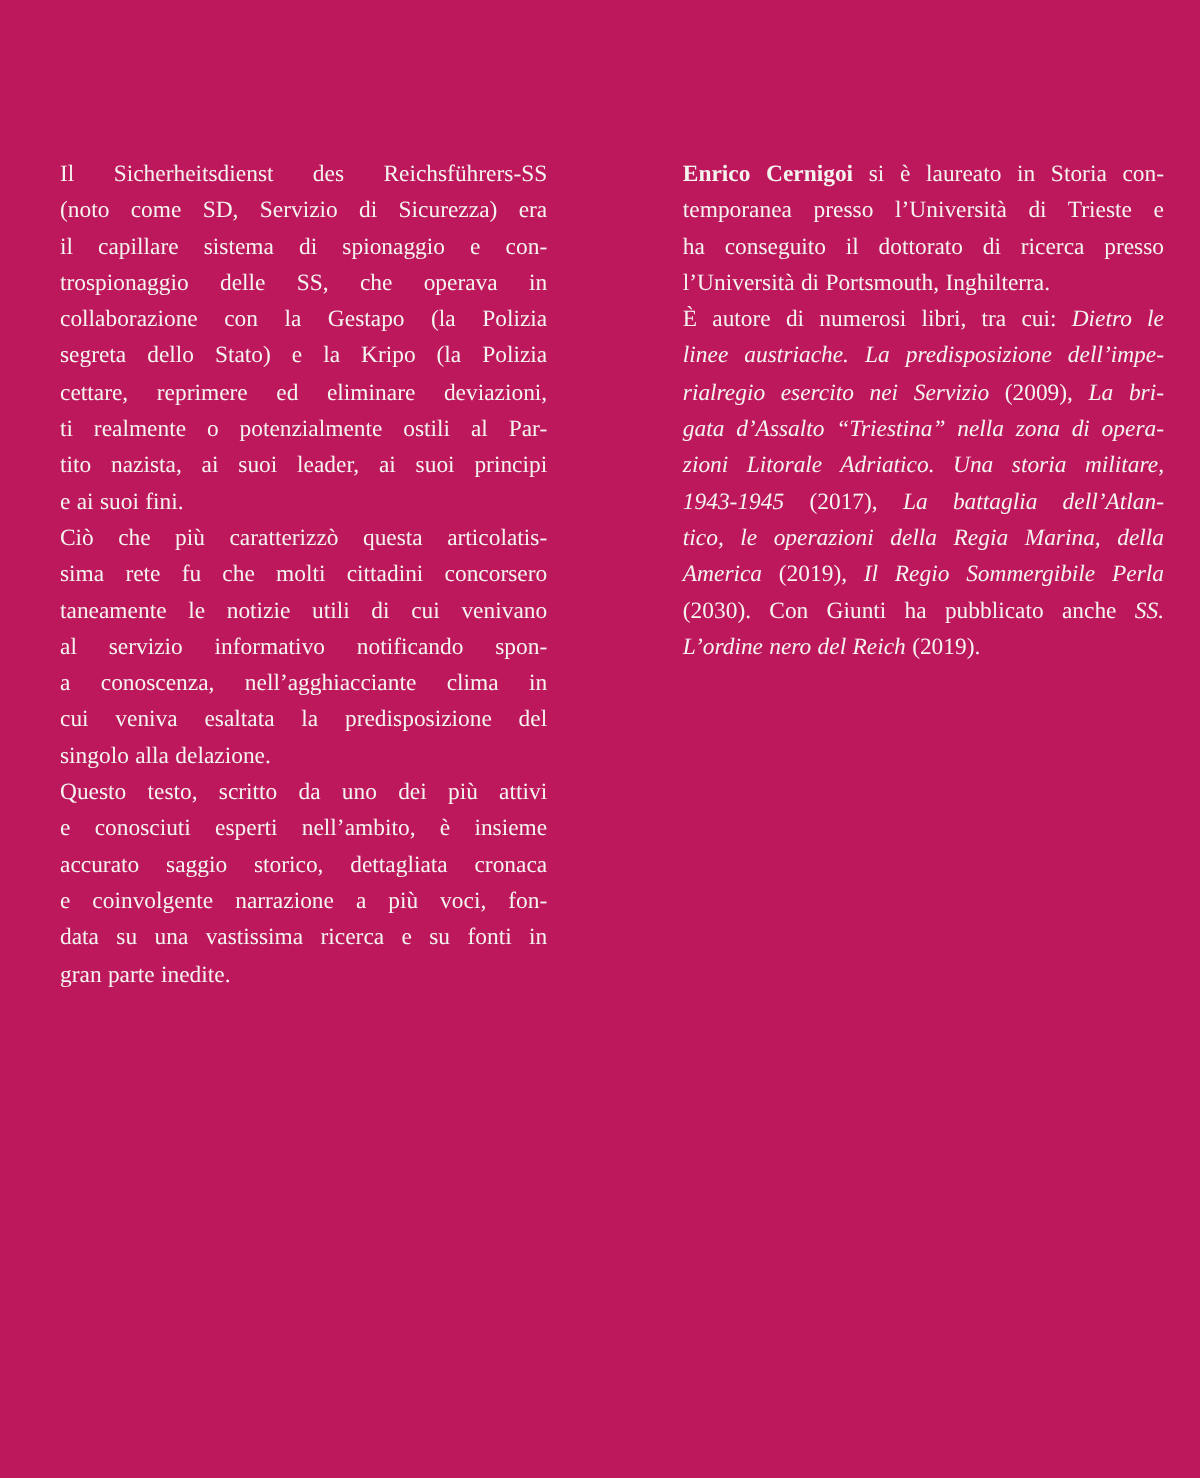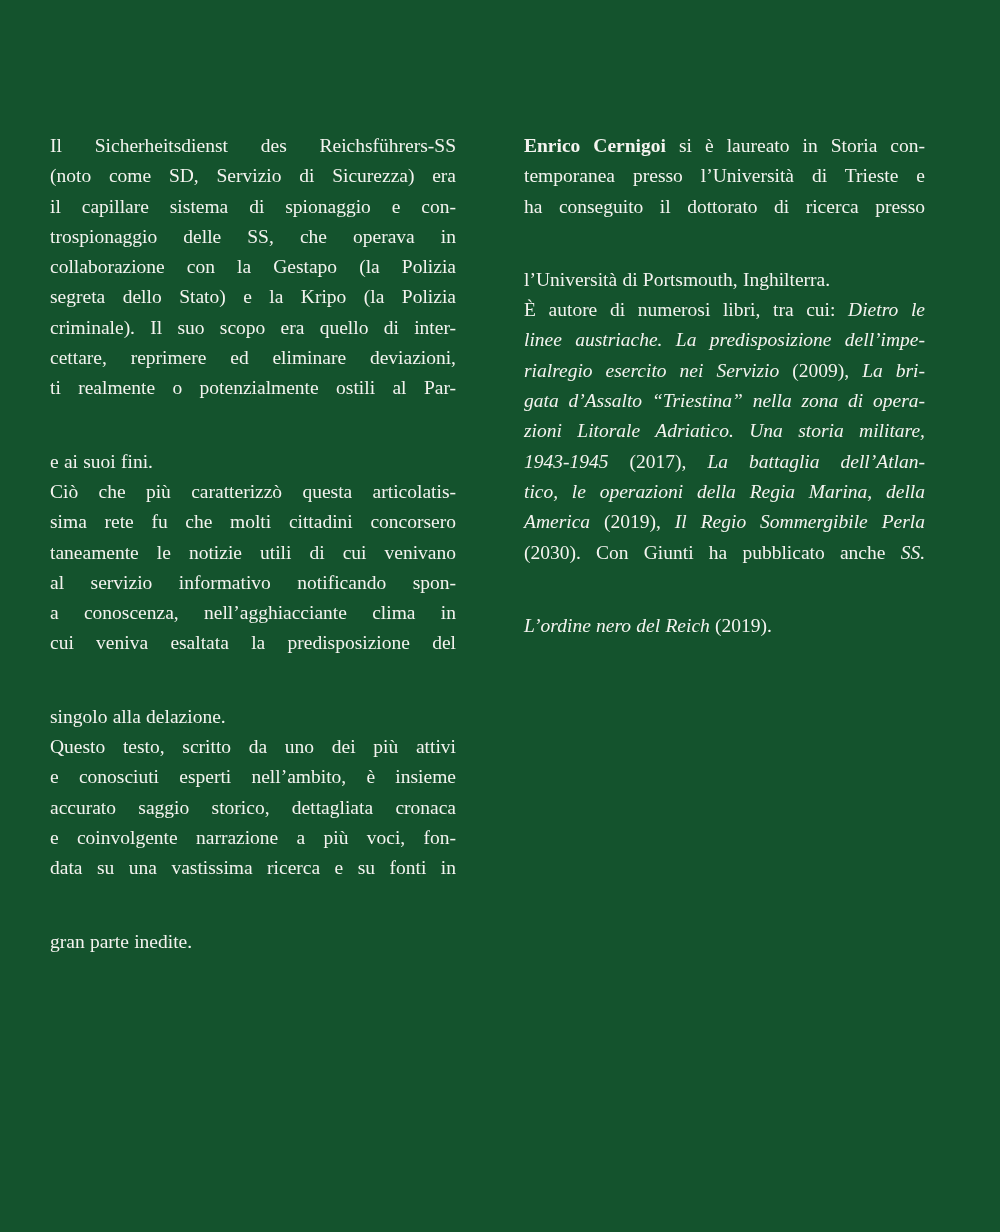--- a/index.html
+++ b/index.html
@@ -13,44 +13,44 @@
   }
   .col{
     position:absolute;
     top:131px;
     font-size:19.5px;
     line-height:30.3px;
     hyphens:none;
     word-spacing:0.02em;
   }
   .col-left{left:50px;width:406px;}
-  .col-right{left:524px;width:401px;}
+  .col-right{left:569px;width:401px;}
   .line{
     text-align:justify;
     text-align-last:justify;
     white-space:normal;
   }
-  .line.end{text-align-last:left;margin-top:43px;}
+  .line.end{text-align-last:left;}
   .b{font-weight:bold;}
   .i{font-style:italic;}
 </style>
 </head>
 <body>
 
-<div class="page" style="background: #14532d; color: rgb(244, 243, 239);">
+<div class="page" style="background: #be185d; color: rgb(244, 243, 239);">
   <div class="col col-left">
       <div class="line">Il Sicherheitsdienst des Reichsführers-SS</div>
       <div class="line">(noto come SD, Servizio di Sicurezza) era</div>
       <div class="line">il capillare sistema di spionaggio e con-</div>
       <div class="line">trospionaggio delle SS, che operava in</div>
       <div class="line">collaborazione con la Gestapo (la Polizia</div>
       <div class="line">segreta dello Stato) e la Kripo (la Polizia</div>
-      <div class="line">criminale). Il suo scopo era quello di inter-</div>
       <div class="line">cettare, reprimere ed eliminare deviazioni,</div>
       <div class="line">ti realmente o potenzialmente ostili al Par-</div>
+      <div class="line">tito nazista, ai suoi leader, ai suoi principi</div>
       <div class="line end">e ai suoi fini.</div>
       <div class="line">Ciò che più caratterizzò questa articolatis-</div>
       <div class="line">sima rete fu che molti cittadini concorsero</div>
       <div class="line">taneamente le notizie utili di cui venivano</div>
       <div class="line">al servizio informativo notificando spon-</div>
       <div class="line">a conoscenza, nell’agghiacciante clima in</div>
       <div class="line">cui veniva esaltata la predisposizione del</div>
       <div class="line end">singolo alla delazione.</div>
       <div class="line">Questo testo, scritto da uno dei più attivi</div>
       <div class="line">e conosciuti esperti nell’ambito, è insieme</div>

